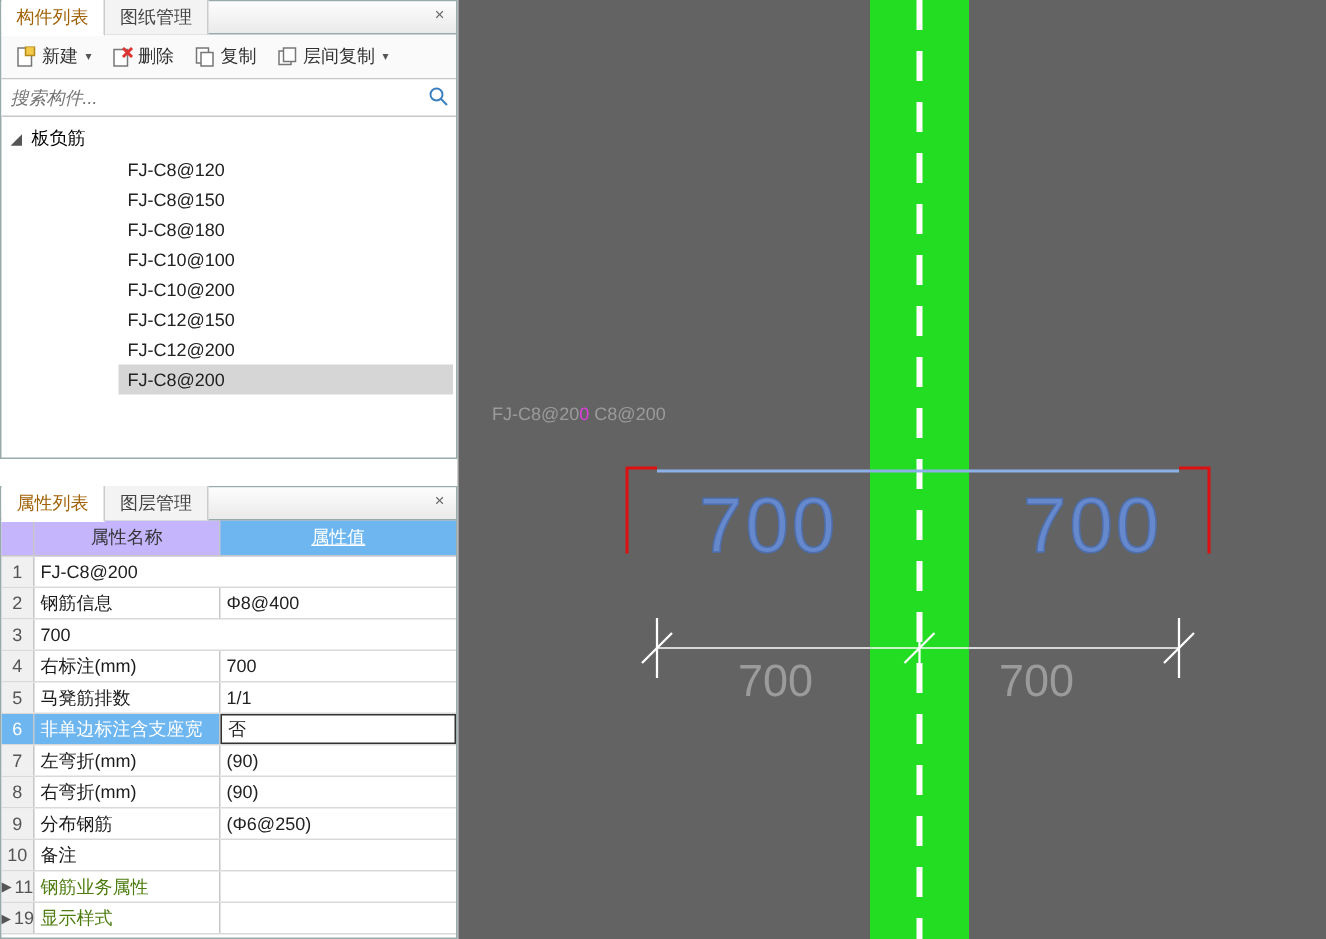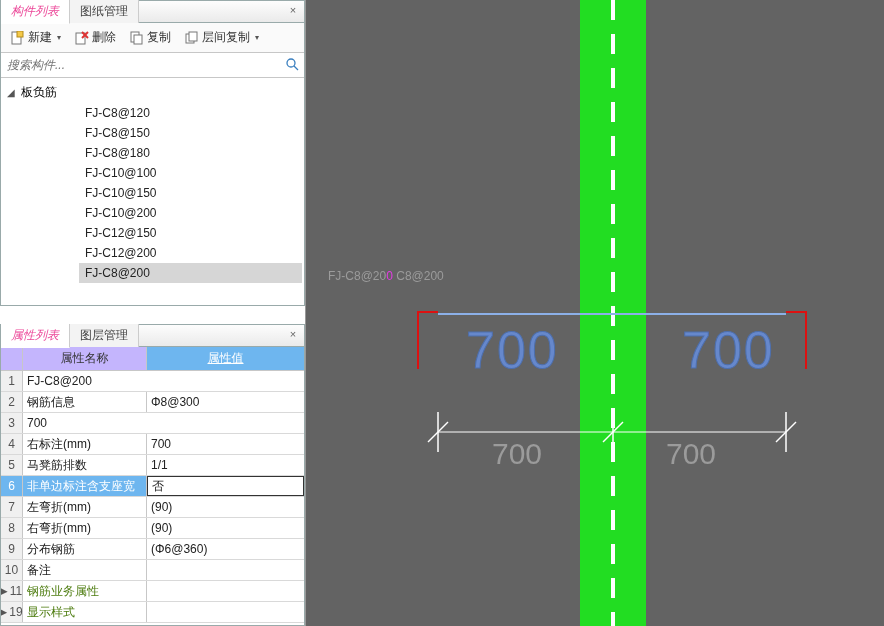--- a/index.html
+++ b/index.html
@@ -4,21 +4,21 @@
 <style>
 * { box-sizing: border-box; margin: 0; padding: 0; font-family: "Microsoft YaHei", SimSun, sans-serif; font-size: 12px; }
 html, body { width: 884px; height: 626px; overflow: hidden; }
 .app { display: flex; width: 100%; height: 100%; }
 .left-panel { width: 306px; height: 100%; background: #fff; display: flex; flex-direction: column; border-right: 1px solid #999; }
 .panel-block { border: 1px solid #9aa; display: flex; flex-direction: column; }
 .panel-block.top { height: 306px; }
 .panel-block.bottom { flex: 1; margin-top: 18px; }
 .tab-bar { display: flex; align-items: center; background: linear-gradient(#fdfdfd,#eaeaea); border-bottom: 1px solid #9aa; height: 22px; position: relative; }
 .tab { padding: 3px 10px; border-right: 1px solid #ccc; background: #f3f3f3; color: #444; cursor: pointer; }
-.tab.active { background: #fff; border-bottom: 1px solid #fff; color: #ec4899; font-weight: normal; font-style: italic; }
+.tab.active { background: #fff; border-bottom: 1px solid #fff; color: #a16207; font-weight: normal; }
 .close-x { position: absolute; right: 4px; top: 2px; width: 14px; height: 14px; color: #666; font-size: 11px; text-align: center; line-height: 14px; cursor: pointer; }
 .toolbar { display: flex; align-items: center; gap: 6px; padding: 4px 6px; border-bottom: 1px solid #c7c7c7; background: #fafafa; }
 .tool-btn { display: inline-flex; align-items: center; gap: 3px; padding: 2px 4px; cursor: pointer; color: #333; }
 .drop-arrow { font-size: 8px; color: #555; margin-left: 2px; }
 .search-row { display: flex; align-items: center; border-bottom: 1px solid #c7c7c7; padding: 2px 4px; background: #fff; }
 .search-input { flex: 1; border: none; outline: none; font-style: italic; color: #15803d; padding: 3px 2px; }
 .search-glass { width: 16px; text-align: center; color: #3a7fbf; cursor: pointer; }
 .tree { flex: 1; overflow: auto; padding: 4px 2px; }
 .tree-parent { display: flex; align-items: center; gap: 4px; padding: 2px 4px; cursor: pointer; }
 .tree-caret { width: 10px; color: #555; font-size: 10px; }
@@ -113,21 +113,20 @@
       <div class="tree">
         <div class="tree-parent">
           <span class="tree-caret">◢</span>
           <span>板负筋</span>
         </div>
         <div class="tree-children" id="tree-children">
             <div class="tree-item">FJ-C8@120</div>
             <div class="tree-item">FJ-C8@150</div>
             <div class="tree-item">FJ-C8@180</div>
             <div class="tree-item">FJ-C10@100</div>
-            <div class="tree-item">FJ-C10@150</div>
             <div class="tree-item">FJ-C10@200</div>
             <div class="tree-item">FJ-C12@150</div>
             <div class="tree-item">FJ-C12@200</div>
             <div class="tree-item selected">FJ-C8@200</div>
           </div>
       </div>
     </div>
 
     <div class="panel-block bottom">
       <div class="tab-bar">
@@ -141,21 +140,21 @@
         <div class="gh-val">属性值</div>
       </div>
       <div class="grid-body" id="grid-body">
           <div class="grow">
             <div class="gnum">1</div>
             <div class="gval">FJ-C8@200</div>
           </div>
           <div class="grow">
             <div class="gnum">2</div>
             <div class="gname">钢筋信息</div>
-            <div class="gval">Φ8@300</div>
+            <div class="gval">Φ8@400</div>
           </div>
           <div class="grow">
             <div class="gnum">3</div>
             <div class="gval">700</div>
           </div>
           <div class="grow">
             <div class="gnum">4</div>
             <div class="gname">右标注(mm)</div>
             <div class="gval">700</div>
           </div>
@@ -175,21 +174,21 @@
             <div class="gval">(90)</div>
           </div>
           <div class="grow">
             <div class="gnum">8</div>
             <div class="gname">右弯折(mm)</div>
             <div class="gval">(90)</div>
           </div>
           <div class="grow">
             <div class="gnum">9</div>
             <div class="gname">分布钢筋</div>
-            <div class="gval">(Φ6@360)</div>
+            <div class="gval">(Φ6@250)</div>
           </div>
           <div class="grow">
             <div class="gnum">10</div>
             <div class="gname">备注</div>
             <div class="gval"></div>
           </div>
           <div class="grow cat">
             <div class="gnum">
               <span class="tri">▶</span>
               <span>11</span>

